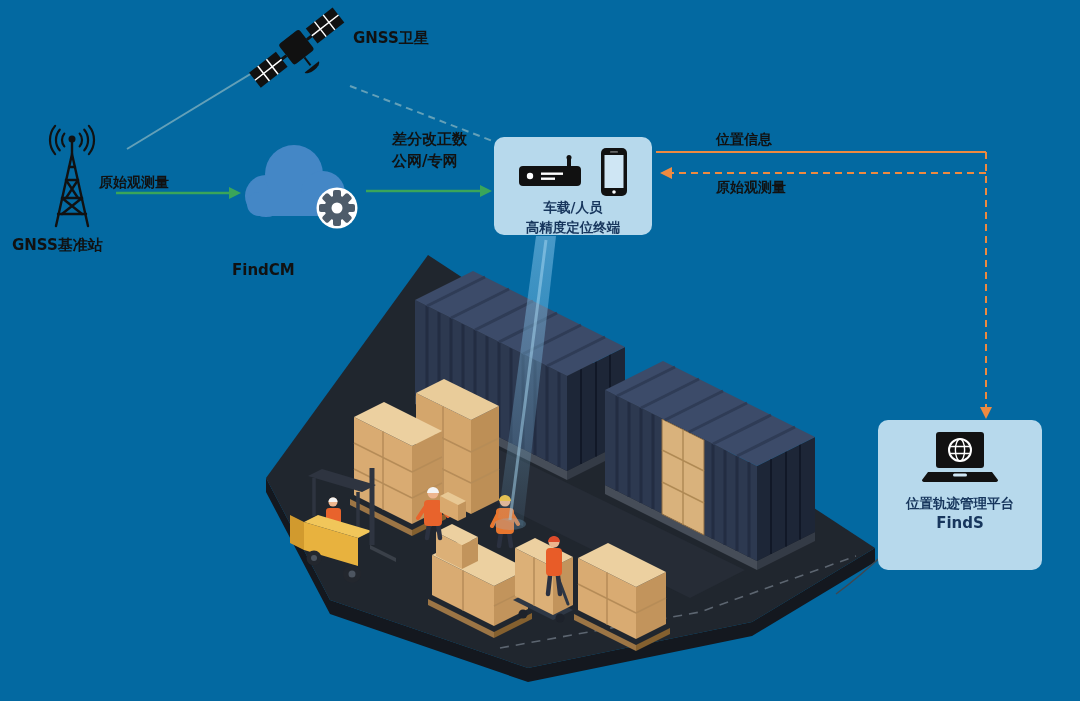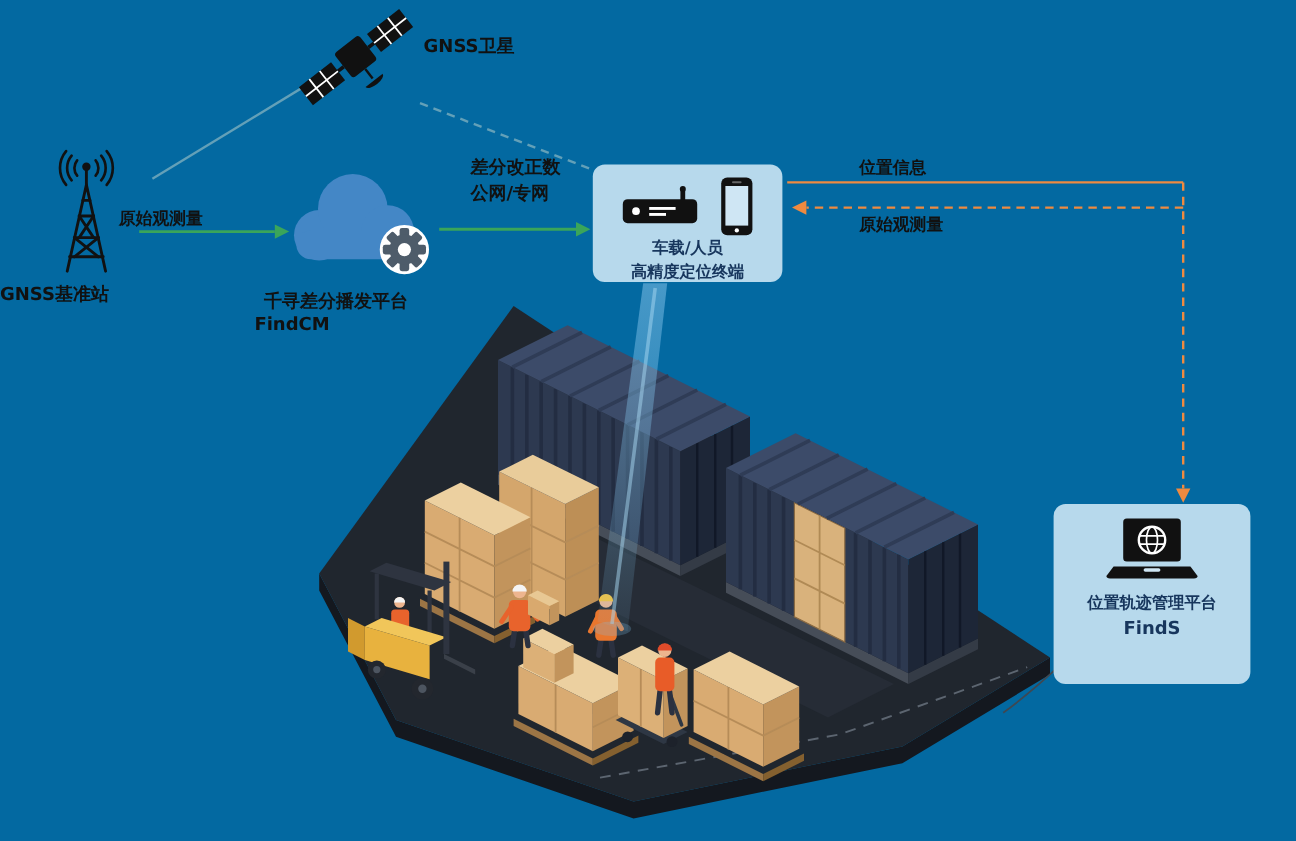--- a/index.html
+++ b/index.html
@@ -231,24 +231,23 @@
       <ellipse cx="510" cy="524" rx="16" ry="6" fill="#7fc0e8" opacity="0.25"></ellipse>
     </g>
   </g>
 
   <g>
     <path d="M886,552 Q858,578 836,594" stroke="#3f4852" stroke-width="1.5" fill="none"></path>
   </g>
 </svg>
 
 <div class="lbl" style="left:353px;top:29px;">GNSS卫星</div>
-<div class="lbl ctr" style="left:0;top:236px;width:120px;">GNSS基准站</div>
+<div class="lbl ctr" style="left:12px;top:236px;width:120px;">GNSS基准站</div>
 <div class="lbl sm ctr" style="left:99px;top:174px;width:120px;">原始观测量</div>
-<div class="lbl ctr" style="left:220px;top:242px;width:160px;">千寻差分播发平台</div>
-<div class="lbl ctr bold" style="left:212px;top:261px;width:160px;">FindCM</div>
+<div class="lbl ctr bold" style="left:232px;top:261px;width:160px;">FindCM</div>
 <div class="lbl" style="left:392px;top:130px;">差分改正数</div>
 <div class="lbl" style="left:392px;top:152px;">公网/专网</div>
 <div class="lbl sm ctr" style="left:716px;top:131px;width:160px;">位置信息</div>
 <div class="lbl sm ctr" style="left:716px;top:179px;width:160px;">原始观测量</div>
 
 <div class="bubble" style="left:878px;top:420px;width:164px;height:140px;padding-top:10px;">
   <svg width="80" height="58" viewBox="0 0 80 58">
     <rect x="16" y="2" width="48" height="36" rx="3" fill="#111"></rect>
     <circle cx="40" cy="20" r="11" fill="none" stroke="#fff" stroke-width="2"></circle>
     <ellipse cx="40" cy="20" rx="4.6" ry="11" fill="none" stroke="#fff" stroke-width="1.4"></ellipse>

